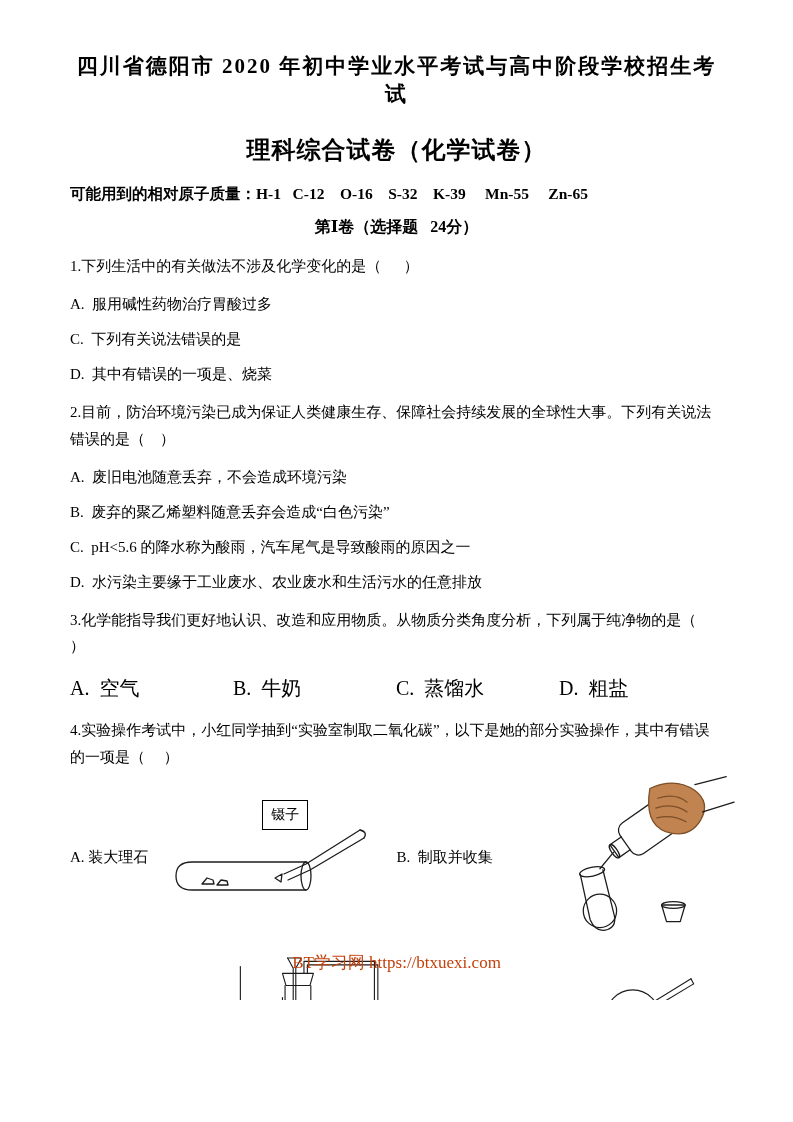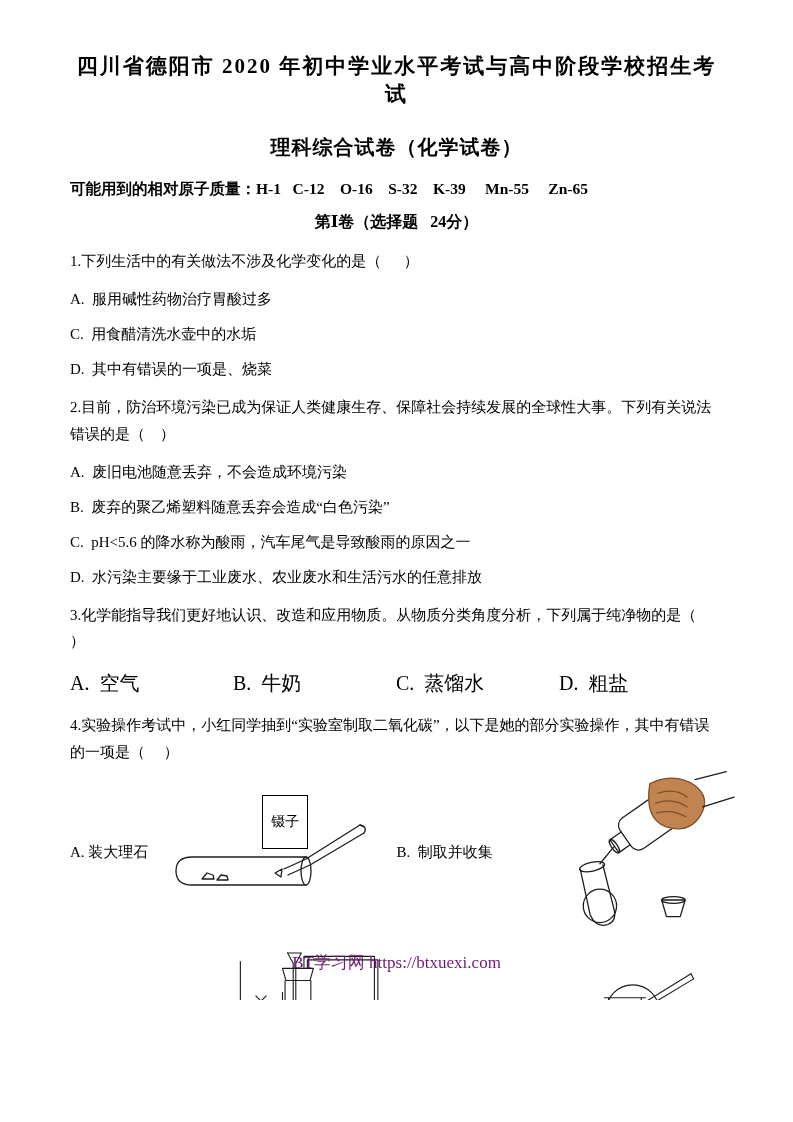--- a/index.html
+++ b/index.html
@@ -1,21 +1,21 @@
 <!DOCTYPE html>
 <html><head>
 <meta charset="utf-8">
 <style>
   html,body{margin:0;padding:0;background:#ffffff;}
   body{width:793px;height:1122px;font-family:"Liberation Serif","DejaVu Serif",serif;color:#000;}
   .page{position:relative;width:793px;height:1000px;overflow:hidden;background:#fff;}
   .content{padding:52px 70px 0 70px;}
   [data-bind]{white-space:pre-wrap;}
   .title{font-size:21px;font-weight:bold;text-align:center;letter-spacing:2px;margin-bottom:26px;}
-  .subtitle{font-size:20px;font-weight:bold;text-align:center;letter-spacing:1px;margin-bottom:18px;}
+  .subtitle{font-size:24px;font-weight:bold;text-align:center;letter-spacing:1px;margin-bottom:18px;}
   .masses{font-size:15.5px;font-weight:bold;margin-bottom:12px;}
   .volume{font-size:16px;font-weight:bold;text-align:center;margin-bottom:14px;}
   .part{font-size:15.5px;font-weight:bold;margin-bottom:2px;}
   .stem{font-size:15px;line-height:1.75;margin-top:15px;}
   .opt{font-size:15px;margin-top:16px;}
   .optrow{display:flex;margin-top:16px;font-size:20px;}
   .optrow span{display:inline-block;width:163px;}
   .optrow span:last-child{width:auto;}
   .question{margin-bottom:6px;}
   
@@ -26,39 +26,39 @@
   .fig-cell-a{flex:0 0 50%;}
   .fig-cell-b{flex:0 0 50%;}
   .fig-cell-c{flex:0 0 52%;}
   .fig-cell-d{flex:0 0 48%;}
   .fig-label{margin-right:10px;flex:0 0 auto;}
   .fig-art{position:relative;flex:0 0 auto;}
   .art line,.art path,.art rect,.art ellipse,.art circle,.art polyline{
     stroke:#1c1c1c;stroke-width:1.3;fill:none;stroke-linecap:round;stroke-linejoin:round;}
   .art .hand-fill{fill:#c1834f;stroke:#7c4f28;}
   .art .finger{stroke:#7c4f28;}
-  .boxed-label{position:absolute;border:1px solid #000;padding:17px 8px;font-size:14px;background:#fff;line-height:1.3;}
+  .boxed-label{position:absolute;border:1px solid #000;padding:5px 8px;font-size:14px;background:#fff;line-height:1.3;}
   .plain-label{position:absolute;font-size:14px;line-height:1.35;white-space:pre-line;}
-  .footer{position:absolute;bottom:26px;left:0;width:100%;text-align:center;font-size:17px;color:#701a75;}
+  .footer{position:absolute;bottom:26px;left:0;width:100%;text-align:center;font-size:17px;color:#c2410c;}
 </style>
 </head>
 <body>
 
 <div class="page">
   <div class="content">
 
     <div class="title" data-bind="header.title_line1">四川省德阳市 2020 年初中学业水平考试与高中阶段学校招生考试</div>
     <div class="subtitle" data-bind="header.title_line2">理科综合试卷（化学试卷）</div>
     <div class="masses" data-bind="header.relative_atomic_masses">可能用到的相对原子质量：H-1   C-12    O-16    S-32    K-39     Mn-55     Zn-65</div>
     <div class="volume" data-bind="header.volume_heading">第Ⅰ卷（选择题   24分）</div>
 
     <div class="question">
       <div class="stem" data-bind="questions.0.stem">1.下列生活中的有关做法不涉及化学变化的是（      ）</div>
       <div class="opt" data-bind="questions.0.options.0">A.  服用碱性药物治疗胃酸过多</div>
-      <div class="opt" data-bind="questions.0.options.2">C.  用食醋清洗水壶中的水垢</div>
+      <div class="opt" data-bind="questions.0.options.2">C.  下列有关说法错误的是</div>
       <div class="opt" data-bind="questions.0.options.3">D.  其中有错误的一项是、烧菜</div>
     </div>
 
     <div class="question">
       <div class="stem" data-bind="questions.1.stem">2.目前，防治环境污染已成为保证人类健康生存、保障社会持续发展的全球性大事。下列有关说法错误的是（    ）</div>
       <div class="opt" data-bind="questions.1.options.0">A.  废旧电池随意丢弃，不会造成环境污染</div>
       <div class="opt" data-bind="questions.1.options.1">B.  废弃的聚乙烯塑料随意丢弃会造成“白色污染”</div>
       <div class="opt" data-bind="questions.1.options.2">C.  pH&lt;5.6 的降水称为酸雨，汽车尾气是导致酸雨的原因之一</div>
       <div class="opt" data-bind="questions.1.options.3">D.  水污染主要缘于工业废水、农业废水和生活污水的任意排放</div>
     </div>

